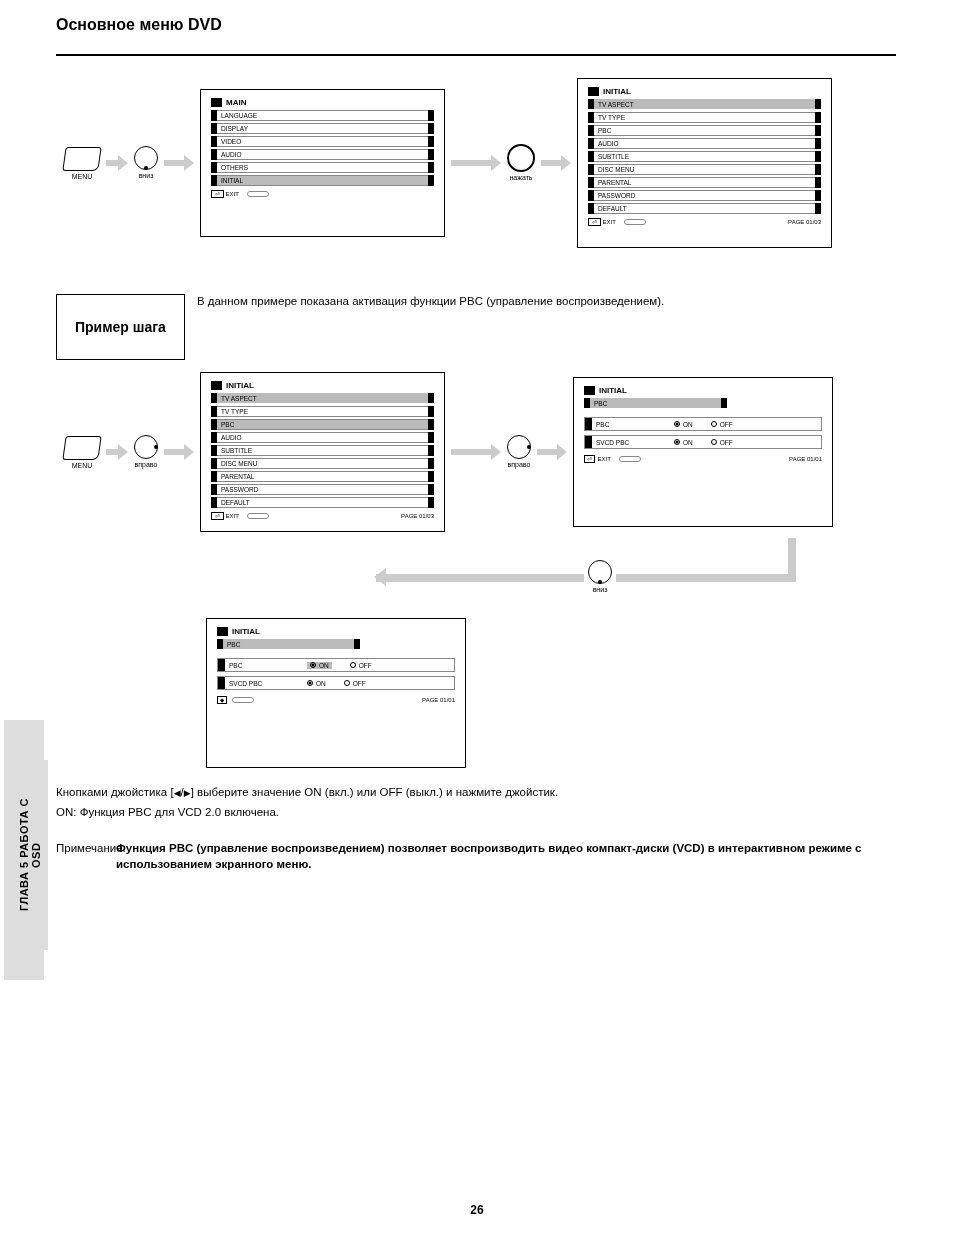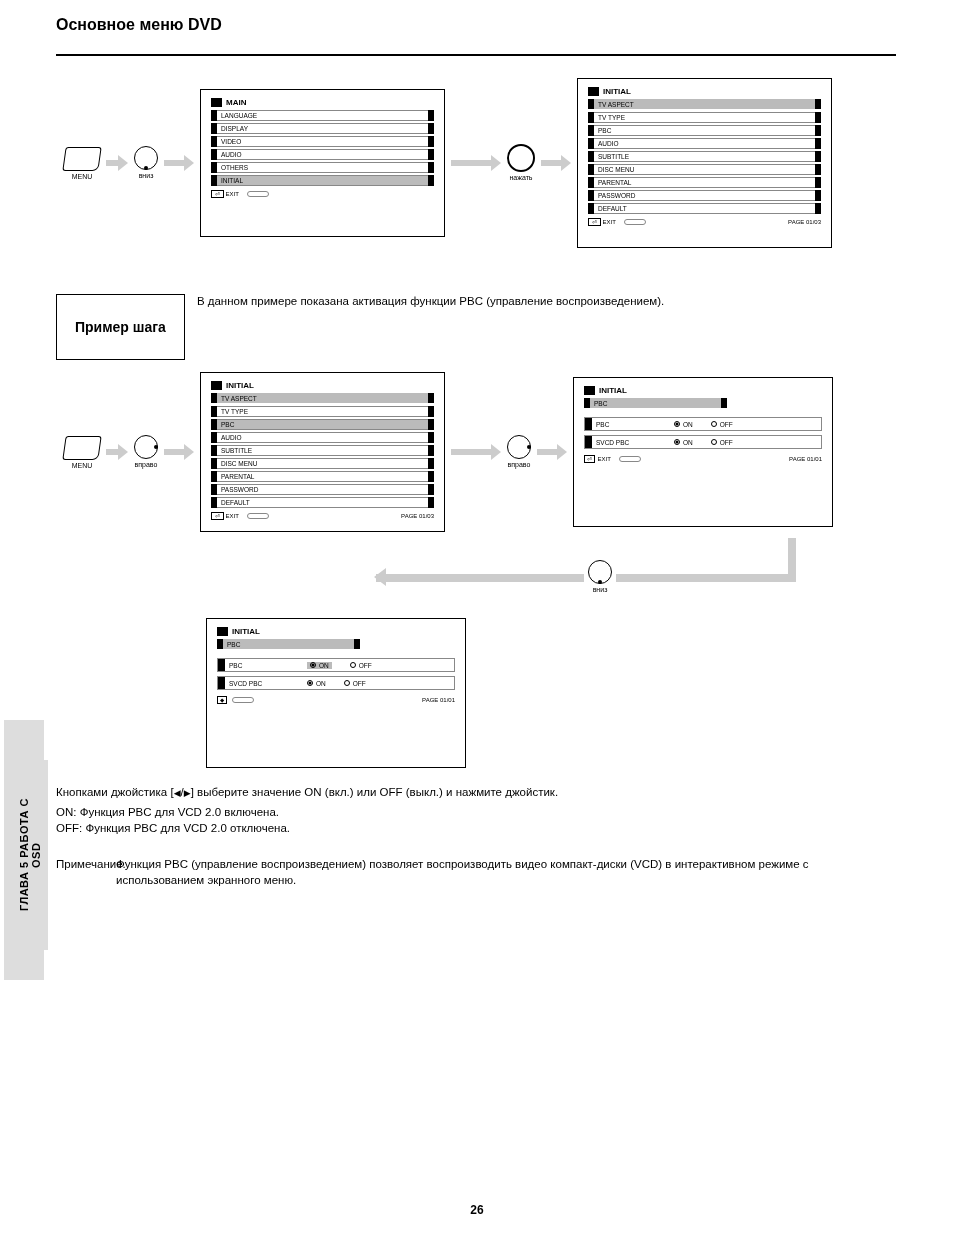--- a/index.html
+++ b/index.html
@@ -61,21 +61,21 @@
   .elbow-v { position: absolute; right: 20px; top: -10px; width: 8px; height: 36px; background: #ccc; }
   .elbow-h { position: absolute; right: 20px; top: 26px; height: 8px; width: 420px; background: #ccc; }
   .elbow-arrow { position: absolute; left: 118px; top: 20px; border-right: 12px solid #ccc; border-top: 9px solid transparent; border-bottom: 9px solid transparent; }
   .elbow-joy { position: absolute; left: 328px; top: 12px; background: #fff; padding: 0 4px; text-align: center; }
 
   .instr { font-size: 11.5px; line-height: 1.4; margin-top: 16px; }
   .instr .triangle { font-size: 9px; }
 
   .note-block { margin-top: 20px; font-size: 11.5px; line-height: 1.4; display: flex; }
   .note-label { width: 60px; font-weight: normal; }
-  .note-body { flex: 1; }
+  .note-body { flex: 1; font-weight: bold; }
 
   .page-num { position: absolute; bottom: 18px; left: 0; width: 100%; text-align: center; font-size: 12px; font-weight: bold; }
   .side-tab { writing-mode: vertical-rl; transform: rotate(180deg); position: absolute; left: 12px; top: 760px; font-size: 11px; font-weight: bold; background: #ddd; padding: 30px 6px; height: 190px; text-align: center; letter-spacing: 0.5px; }
   .side-tab-bg { position: absolute; left: 4px; top: 720px; width: 40px; height: 260px; background: #ddd; }
 </style>
 </head>
 <body>
 
 <div class="side-tab-bg"></div>
 <div class="side-tab">ГЛАВА 5 РАБОТА С OSD</div>
@@ -395,21 +395,20 @@
         <span class="exit-pill" style="margin-left:2px"></span>
         <span style="margin-left:auto">PAGE 01/01</span>
       </div>
     </div>
   </div>
 
   <div class="instr">
     <span>Кнопками джойстика [</span><span class="triangle">◀</span>/<span class="triangle">▶</span><span>] выберите значение ON (вкл.) или OFF (выкл.) и нажмите джойстик.</span>
     <div style="height:4px"></div>
     <div>ON: Функция PBC для VCD 2.0 включена.</div>
-    <div>OFF: Функция PBC для VCD 2.0 отключена.</div>
   </div>
 
   <div class="note-block">
     <div class="note-label">Примечание.</div>
     <div class="note-body">Функция PBC (управление воспроизведением) позволяет воспроизводить видео компакт-диски (VCD) в интерактивном режиме с использованием экранного меню.</div>
   </div>
 
 </div>
 
 <div class="page-num">26</div>

